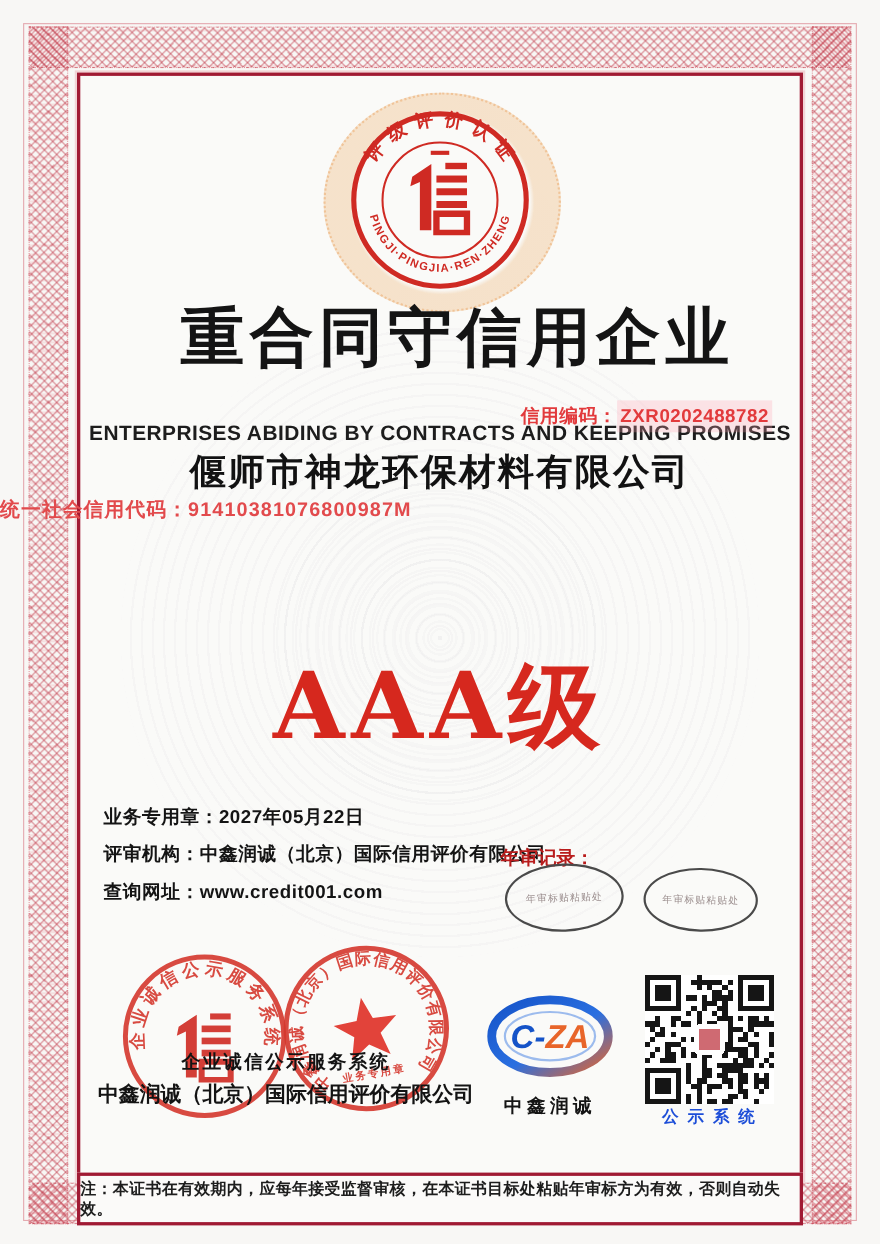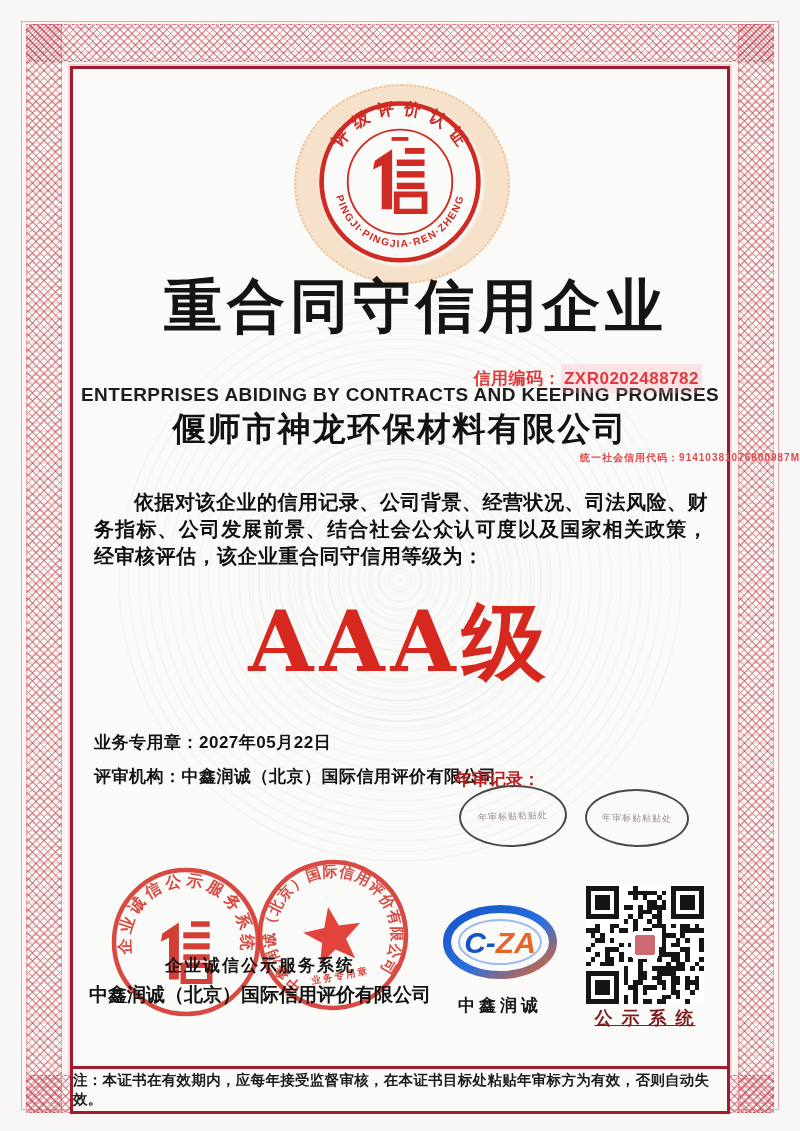--- a/index.html
+++ b/index.html
@@ -37,21 +37,21 @@
 
   .title{position:absolute;left:0;right:0;top:268px;text-align:center;font-size:58px;font-weight:bold;
     letter-spacing:5px;color:#141414;margin-left:32px;}
   .subtitle{position:absolute;left:0;right:0;top:337px;text-align:center;font-size:19px;font-weight:bold;
     letter-spacing:.4px;color:#1d1d1d;margin-top:47px;}
   .credit-code{position:absolute;right:98px;top:367px;font-size:17px;font-weight:bold;color:#e23a3c;letter-spacing:.5px;}
   .credit-code .val{background:rgba(255,165,180,.28);padding:5px 3px;}
 
   .company{position:absolute;left:0;right:0;top:407px;text-align:center;font-size:33px;font-weight:bold;
     letter-spacing:2px;color:#121212;}
-  .uscc{position:absolute;left:0;right:0;top:451px;text-align:right;font-size:10px;font-weight:bold;
+  .uscc{position:absolute;left:0;right:0;top:451px;text-align:left;font-size:18px;font-weight:bold;
     color:#e24a4c;letter-spacing:1px;}
 
   .paragraph{position:absolute;left:94px;right:92px;top:489px;font-size:20px;font-weight:bold;line-height:27px;
     color:#101010;text-align:justify;text-indent:2em;letter-spacing:.5px;}
 
   .grade{position:absolute;left:0;right:0;top:586px;text-align:center;font-size:84px;font-weight:bold;
     font-family:"DejaVu Serif",serif;color:#d6281e;letter-spacing:6px;}
 
   .details{position:absolute;left:94px;top:731px;font-size:17px;font-weight:bold;color:#141414;}
   .details .row{margin-bottom:11px;letter-spacing:.5px;}
@@ -69,22 +69,22 @@
   .caption1{position:absolute;left:80px;top:954px;width:360px;text-align:center;font-size:17px;font-weight:bold;
     color:#131313;letter-spacing:2px;z-index:5;}
   .caption2{position:absolute;left:55px;top:982px;width:410px;text-align:center;font-size:19px;font-weight:bold;
     color:#131313;z-index:5;}
 
   .mutual-logo{position:absolute;left:440px;top:902px;width:120px;height:80px;}
   .mutual-label{position:absolute;left:444px;top:994px;width:112px;text-align:center;font-size:17px;
     font-weight:bold;color:#141414;letter-spacing:4px;}
 
   .qr{position:absolute;left:586px;top:886px;width:118px;height:118px;}
-  .qr-label{position:absolute;left:582px;top:1006px;width:126px;text-align:center;font-size:18px;
-    font-weight:bold;color:#7f1d1d;letter-spacing:2px;text-decoration:underline;}
+  .qr-label{position:absolute;left:582px;top:1006px;width:126px;text-align:center;font-size:15px;
+    font-weight:bold;color:#1d4ed8;letter-spacing:2px;}
 
   .footer-box{position:absolute;left:70px;right:70px;top:1028px;height:42px;border:3px solid #a01a33;
     background:#fbfaf9;display:flex;align-items:center;justify-content:center;z-index:6;margin-top:38px;}
   .footer-box span{font-size:14.5px;font-weight:bold;color:#1d1d1d;letter-spacing:.3px;}
 
   svg text{font-family:"Liberation Sans",sans-serif;}
 </style>
 </head>
 <body>
 
@@ -137,26 +137,26 @@
   <div class="subtitle">ENTERPRISES ABIDING BY CONTRACTS AND KEEPING PROMISES</div>
   <div class="credit-code">
     <span>信用编码：</span><span class="val">ZXR0202488782</span>
   </div>
 
   <div class="company">偃师市神龙环保材料有限公司</div>
   <div class="uscc">
     <span>统一社会信用代码：</span><span>91410381076800987M</span>
   </div>
 
-  <div class="paragraph">依据对该企业的信用记录、公司背景、经营状况、司法风险、财务指标、公司发展前景、结合社会公众认可度以及国家相关政策，经审核评估，该企业重合同守信用等级为：</div>
   <div class="grade">AAA级</div>
 
   <div class="details">
     <div class="row"><span>业务专用章：</span><span>2027年05月22日</span></div>
     <div class="row"><span>评审机构：</span><span>中鑫润诚（北京）国际信用评价有限公司</span></div>
+    <div class="row"><span>查询网址：</span><span>www.credit001.com</span></div>
   </div>
 
   <div class="annual-label">年审记录：</div>
   <div class="oval oval-1">
     <span>年审标贴粘贴处</span>
   </div>
   <div class="oval oval-2">
     <span>年审标贴粘贴处</span>
   </div>
 

